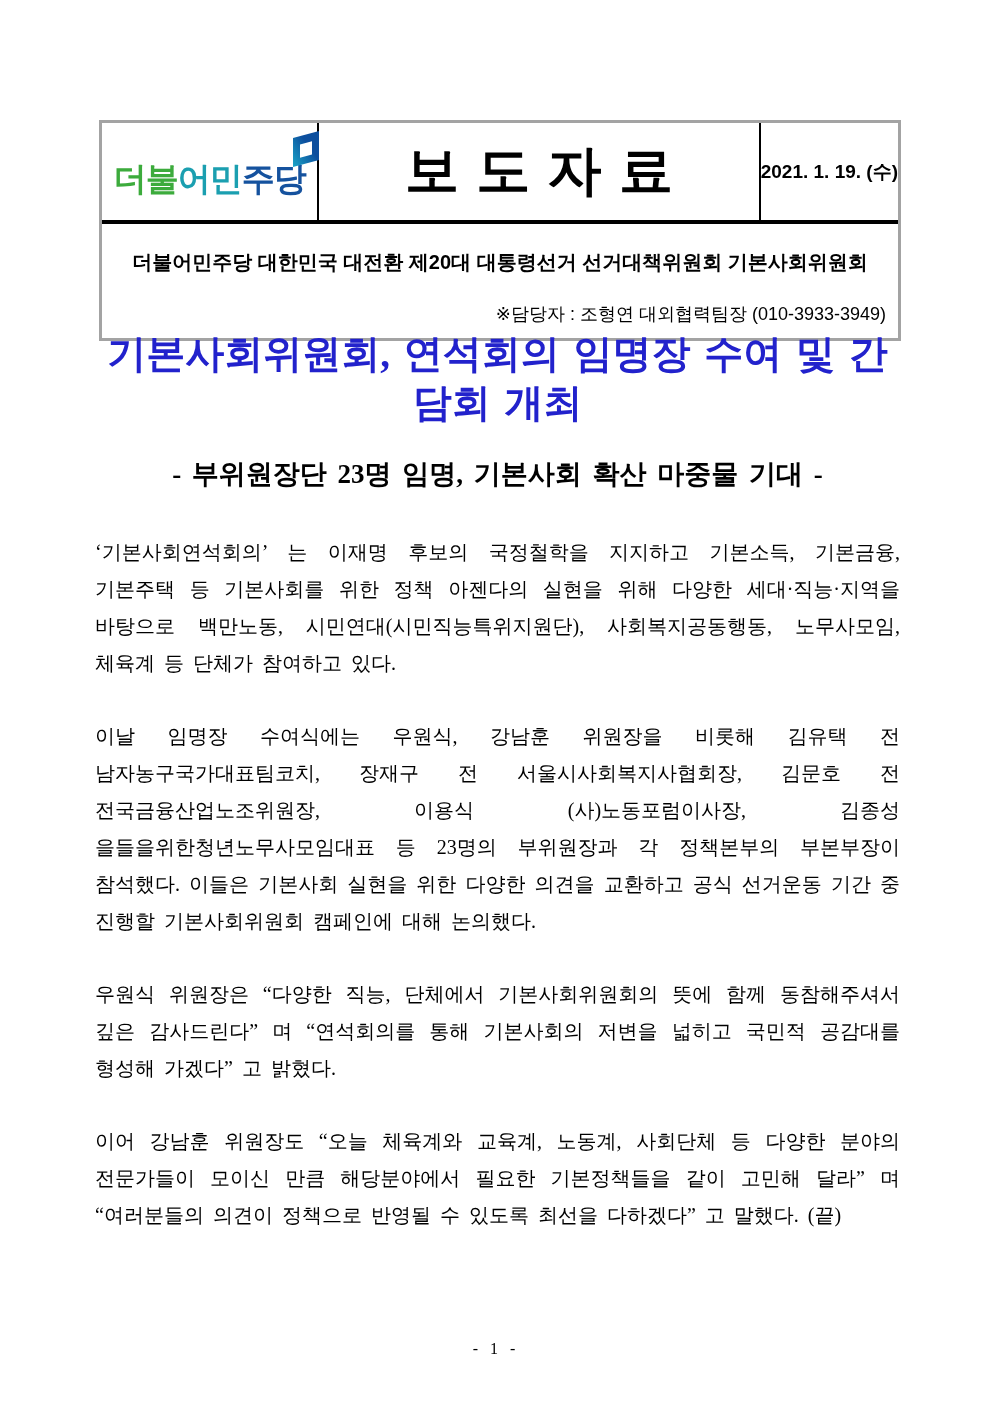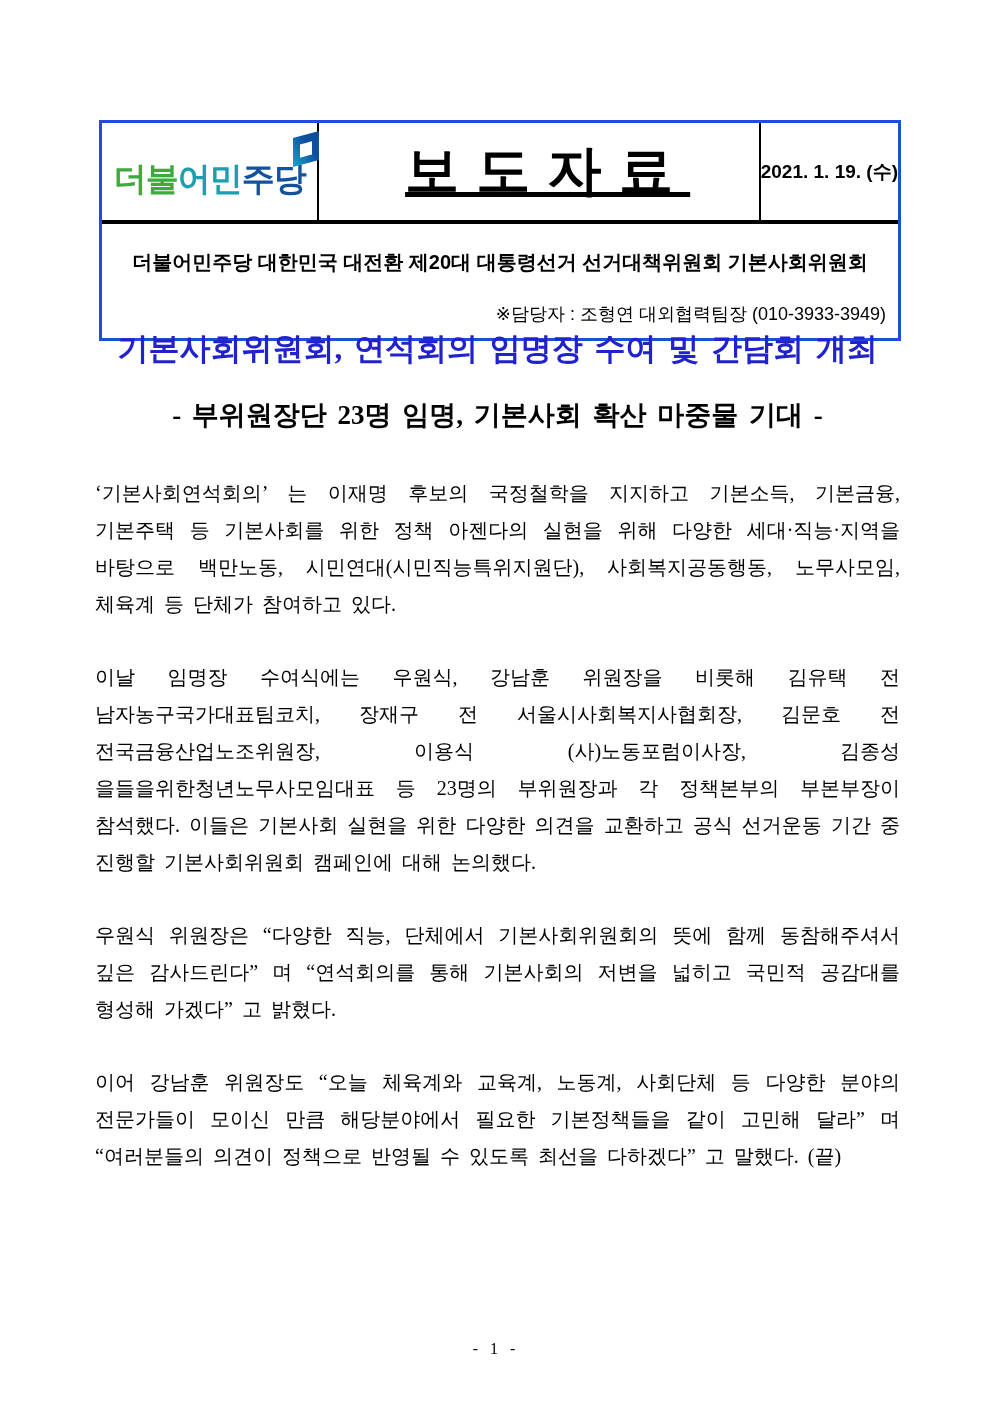--- a/index.html
+++ b/index.html
@@ -7,26 +7,26 @@
     position:relative;
     width:992px;height:1403px;
     background:#ffffff;
     font-family:"Liberation Serif","DejaVu Serif",serif;
     color:#000;
     overflow:hidden;
   }
   
   .press-table{
     position:absolute;left:99px;top:120px;width:802px;
-    border:3px solid #1d4ed8;box-sizing:border-box;background:#fff;
+    border:3px solid #a3a3a3;box-sizing:border-box;background:#fff;
   }
   .press-row1{display:flex;border-bottom:4px solid #000;height:97px;}
   .cell{box-sizing:border-box;display:flex;align-items:center;justify-content:center;}
   .cell-logo{width:222px;border-right:2px solid #000;position:relative;}
-  .cell-doc{width:451px;border-right:2px solid #000;text-decoration:underline;}
+  .cell-doc{width:451px;border-right:2px solid #000;}
   .cell-date{flex:1;}
   .logo-wrap{position:relative;padding-top:14px;}
   .logo-text{
     font-family:"Liberation Sans","DejaVu Sans",sans-serif;
     font-weight:900;font-size:33px;letter-spacing:-1px;line-height:1;
     white-space:nowrap;
   }
   .logo-seg1{color:#3cab3c;}
   .logo-seg2{color:#1b9fb0;}
   .logo-seg3{color:#15529e;}
@@ -48,21 +48,21 @@
   }
   .contact-line{
     font-family:"Liberation Sans","DejaVu Sans",sans-serif;
     font-weight:400;font-size:18px;text-align:right;line-height:1.5;
     padding-right:2px;
     margin-top:24px;
   }
   
   .article{position:absolute;left:95px;top:330px;width:805px;}
   .article-title{
-    text-align:center;font-weight:700;font-size:31px;line-height:1.25;
+    text-align:center;font-weight:700;font-size:39px;line-height:1.25;
     letter-spacing:0px;word-spacing:4px;margin:0 0 28px 0;
   }
   .article-subtitle{
     text-align:center;font-weight:700;font-size:27px;color:#000;
     word-spacing:4px;margin:0 0 42px 0;
   }
   .body-copy p{
     margin:0 0 36px 0;
     font-size:20px;line-height:37px;
     text-align:justify;word-spacing:4px;

